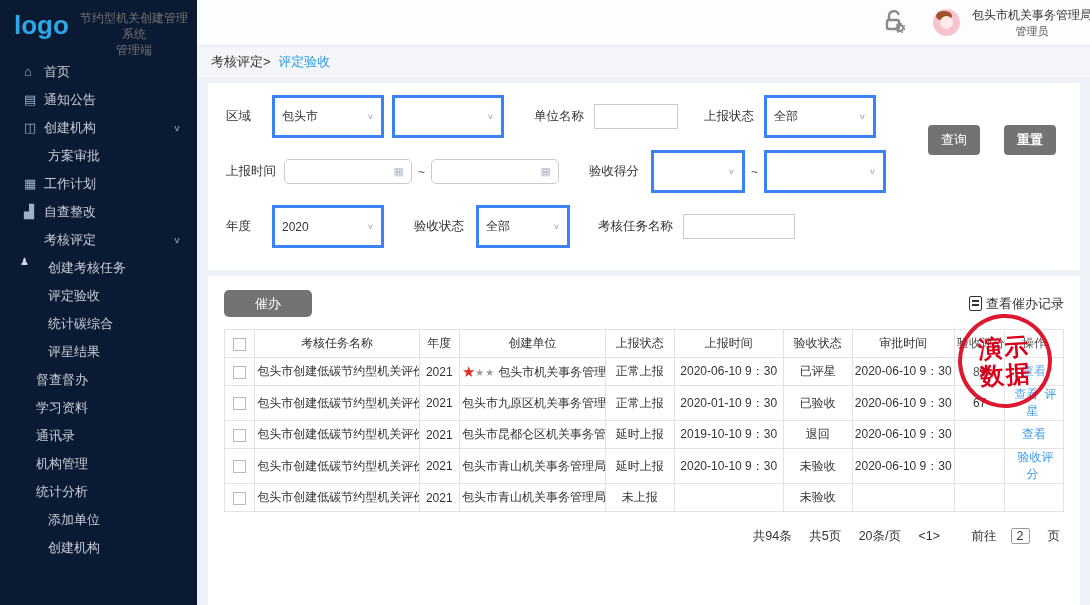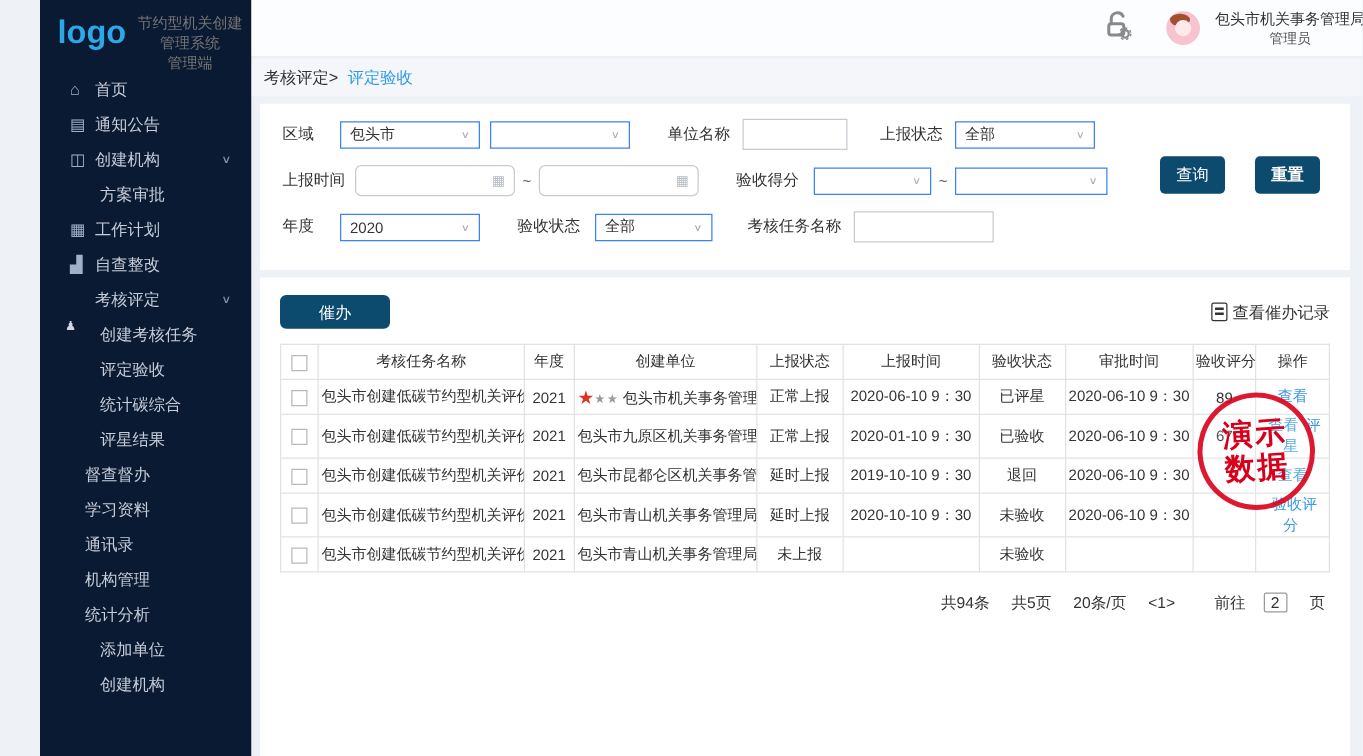--- a/index.html
+++ b/index.html
@@ -1,20 +1,20 @@
 <!DOCTYPE html>
 <html><head>
 <meta charset="utf-8">
 <style>
   * { margin:0; padding:0; box-sizing:border-box; }
   html,body { width:1090px; height:605px; font-family:"Liberation Sans", sans-serif; background:#eef1f5; overflow:hidden; }
   .page { position:relative; width:1090px; height:605px; }
 
   
-  .sidebar { position:absolute; left:0; top:0; width:169px; height:605px; background:#0b1a33; color:#c6ccd8; z-index:5;margin-left:32px; }
+  .sidebar { position:absolute; left:0; top:0; width:197px; height:605px; background:#0b1a33; color:#c6ccd8; z-index:5; }
   .logo-area { display:flex; align-items:flex-start; padding:8px 6px 6px 14px; height:50px; }
   .logo-text { color:#2ea7e8; font-size:26px; font-weight:bold; line-height:34px; }
   .sys-title { color:#737373; font-size:12px; text-align:center; line-height:16px; margin-left:8px; margin-top:2px; }
   .menu { list-style:none; margin-top:8px; }
   .menu li { position:relative; height:28px; line-height:28px; font-size:13px; color:#c6ccd8; cursor:pointer; white-space:nowrap; }
   .menu li.lv1 { padding-left:44px; }
   .menu li.lv15 { padding-left:36px; }
   .menu li.lv2 { padding-left:48px; }
   .menu .mi { position:absolute; left:24px; top:0; width:16px; color:#9fb0c8; font-size:13px; }
   .menu .stray { position:absolute; left:20px; top:-6px; width:12px; color:#cfd6e2; font-size:10px; }
@@ -33,26 +33,26 @@
   
   .main { position:absolute; left:197px; top:47px; right:0; bottom:0; background:#eef1f5; }
   .breadcrumb { height:30px; line-height:30px; background:#f4f6f9; padding-left:14px; font-size:13px; color:#333; }
   .breadcrumb .cur { color:#2f9ae6; margin-left:4px; }
 
   .panel { background:#fff; margin:6px 10px 0 11px; }
   .filter-panel { position:relative; padding:12px 0 10px 18px; }
   .f-row { display:flex; align-items:center; margin-bottom:12px; }
   .f-row:last-child { margin-bottom:2px; }
   .f-label { font-size:12.5px; color:#333; white-space:nowrap; }
-  .sel { display:flex; justify-content:space-between; align-items:center; border:1px solid #3b82f6; background:#fff; height:22px; padding:0 7px; font-size:12px; color:#333; cursor:pointer; }
+  .sel { display:flex; justify-content:space-between; align-items:center; border:3px solid #3b82f6; background:#fff; height:43px; padding:0 7px; font-size:12px; color:#333; cursor:pointer; }
   .sel .car { color:#a7afbe; font-size:10px; transform:scaleY(.8); }
   .txt { border:1px solid #c7cbd1; height:25px; font-size:12px; padding:0 6px; color:#333; outline:none; }
   .date { border:1px solid #c7cbd1; border-radius:5px; height:25px; display:flex; align-items:center; justify-content:flex-end; padding:0 7px; color:#b6bcc6; font-size:12px; cursor:pointer; }
   .tilde { margin:0 6px; color:#555; font-size:12px; }
-  .btn { background:#0c4a6e; color:#fff; border:none; border-radius:4px; font-size:13px; cursor:pointer; }
+  .btn { background:#737373; color:#fff; border:none; border-radius:4px; font-size:13px; cursor:pointer; }
   .btn-search { position:absolute; right:100px; top:42px; width:52px; height:30px; }
   .btn-reset  { position:absolute; right:24px;  top:42px; width:52px; height:30px; font-weight:bold; }
 
   
   .table-panel { padding:14px 16px 10px 16px; min-height:396px; }
   .tp-toolbar { display:flex; justify-content:space-between; align-items:center; margin-bottom:12px;gap:31px; }
   .btn-urge { width:88px; height:27px; border-radius:5px; font-size:13px; }
   .urge-log { display:flex; align-items:center; font-size:13px; color:#333; cursor:pointer; }
   .doc-icon { width:13px; height:15px; border:1.5px solid #333; border-radius:2px; margin-right:4px; position:relative; }
   .doc-icon::before, .doc-icon::after { content:""; position:absolute; left:2px; right:2px; height:1.5px; background:#333; }

